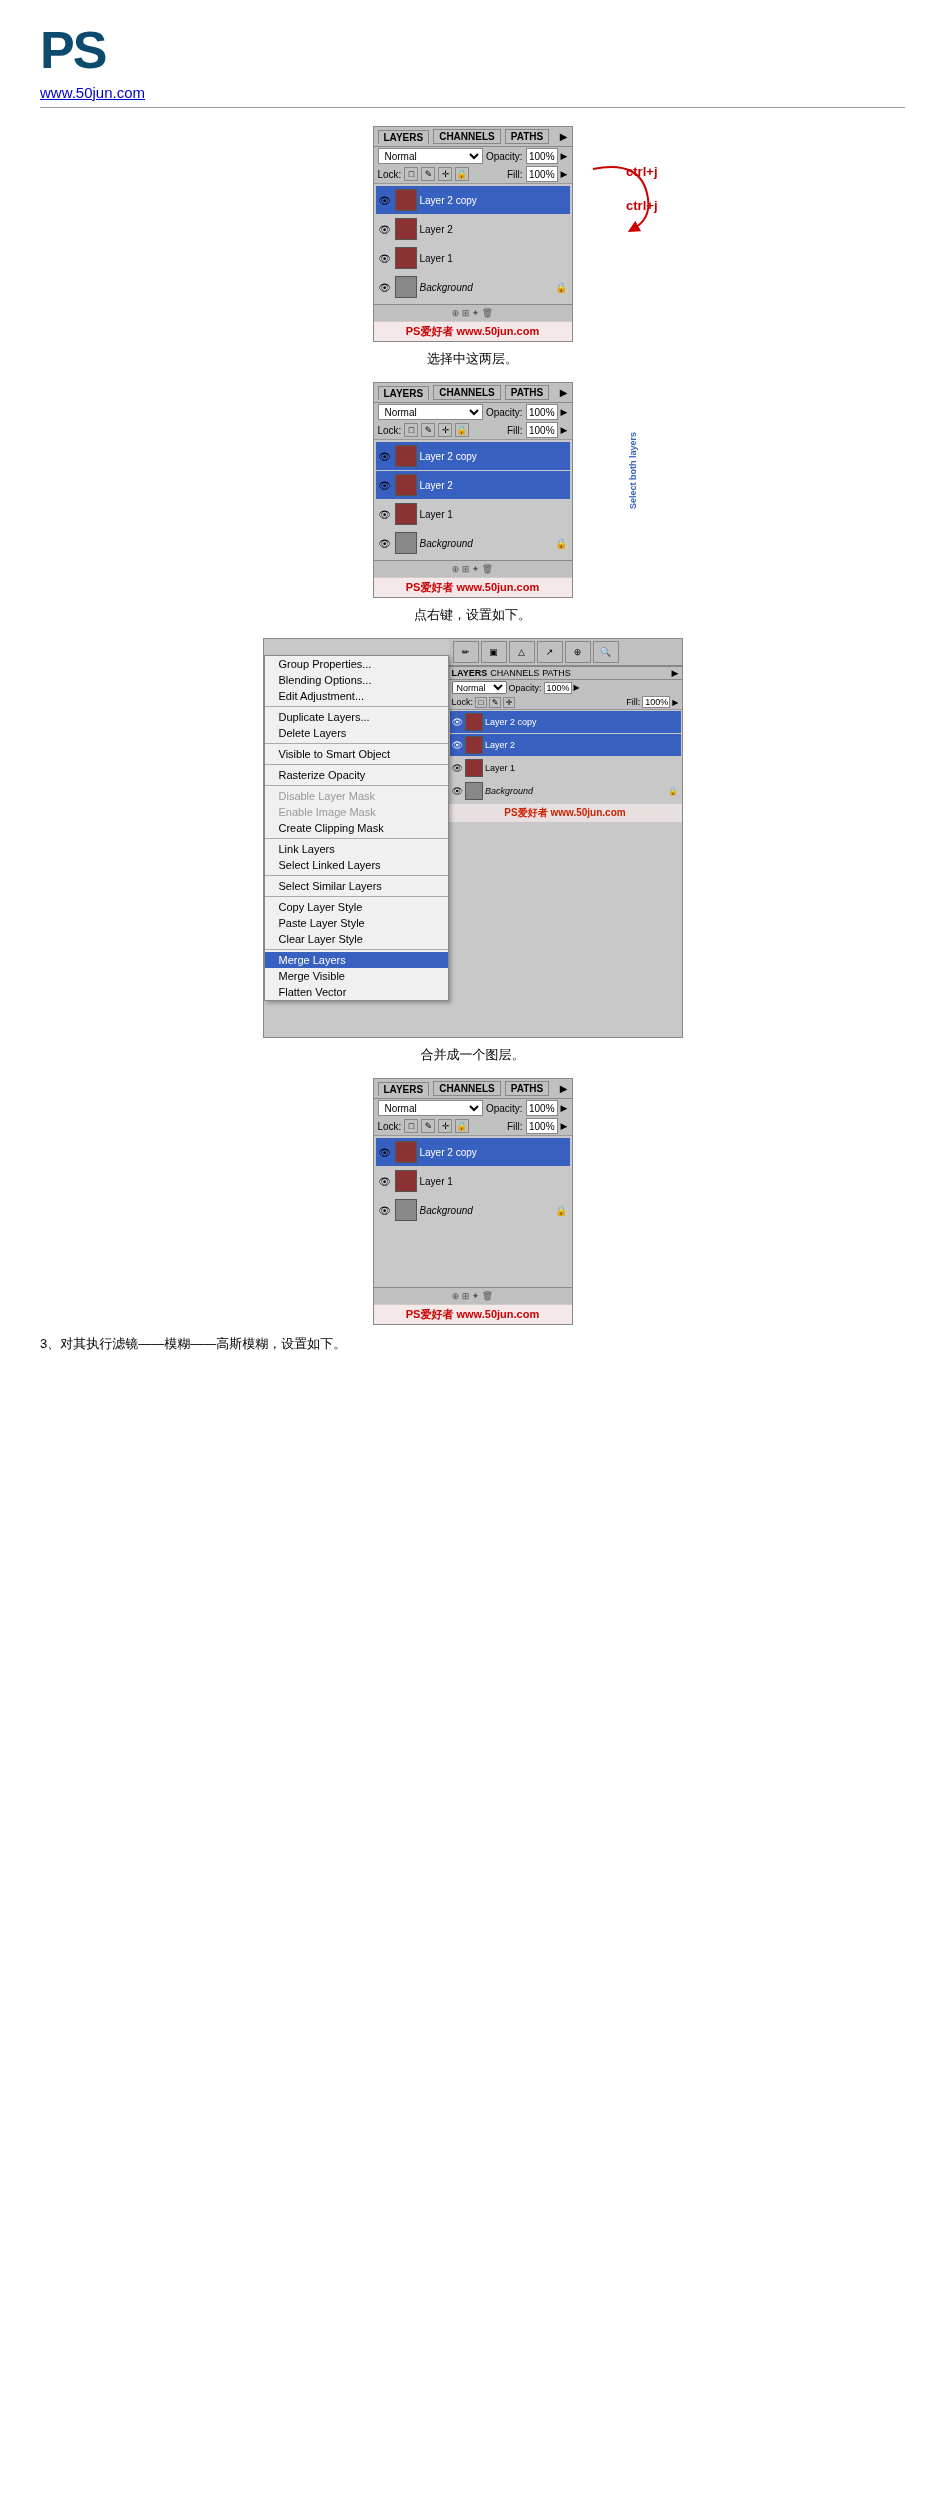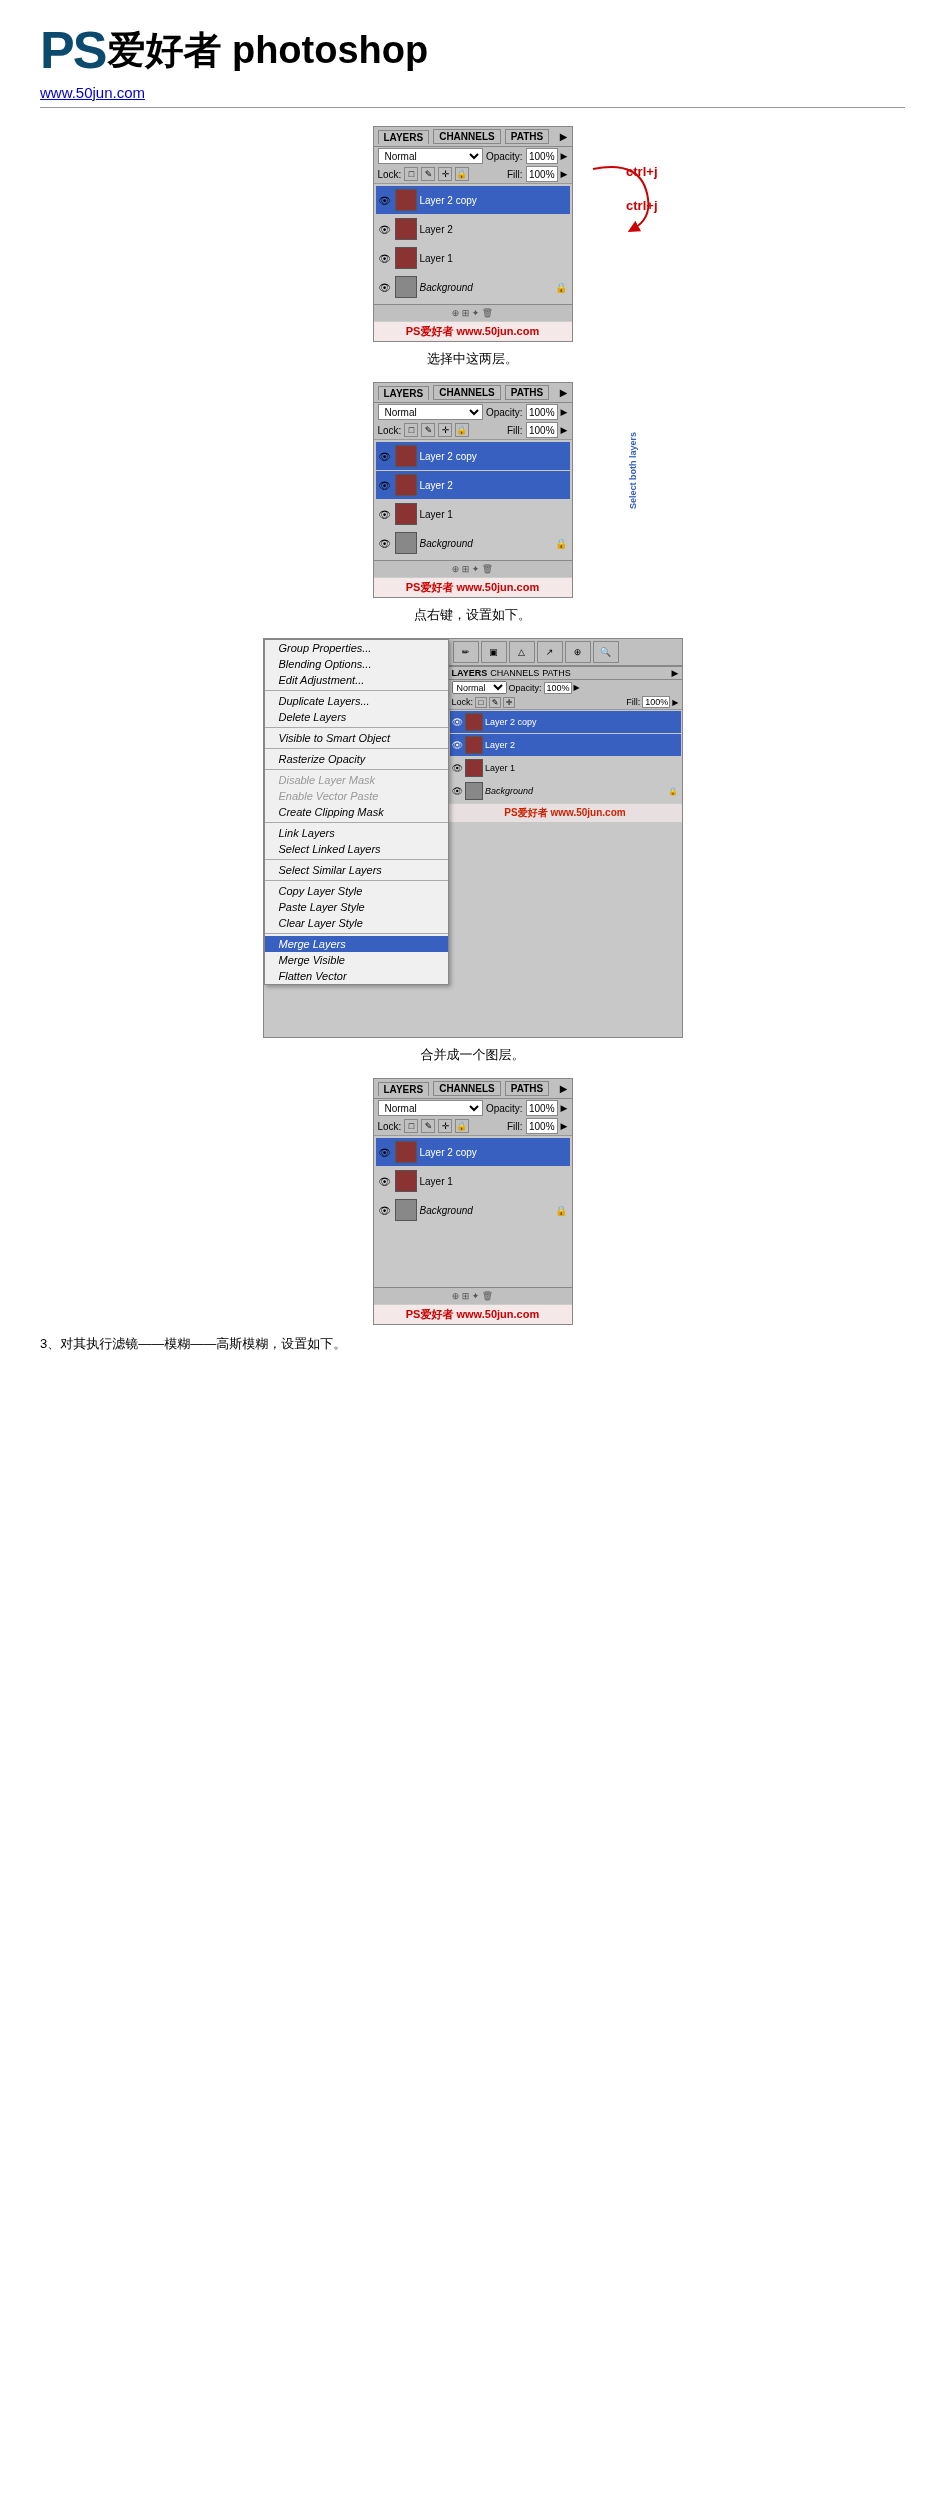--- a/index.html
+++ b/index.html
@@ -275,21 +275,20 @@
       display: flex;
       justify-content: center;
       margin-bottom: 4px;
     }
   </style>
 </head>
 <body>
 
 <div class="header">
   <span class="header-ps">PS</span>
-  <span class="header-main">爱好者 photoshop</span>
 </div>
 <a class="header-link">www.50jun.com</a>
 <hr class="divider">
 
 <div class="panel-wrapper">
   <div style="position:relative; width:210px;">
     <div class="ps-panel">
       <div class="ps-panel-header">
         <span class="ps-tab active">LAYERS</span>
         <span class="ps-tab">CHANNELS</span>
@@ -427,35 +426,35 @@
 
     <div style="position:absolute; right:-60px; top:50px; writing-mode:vertical-rl; text-orientation:mixed; transform:rotate(180deg); font-size:9px; color:#3860c0; font-weight:bold; white-space:nowrap;">Select both layers</div>
   </div>
 </div>
 
 <div class="caption">点右键，设置如下。</div>
 
 <div class="ctx-area">
   <div style="position:relative; width:420px; min-height:400px; background:#c8c8c8; border:1px solid #888; display:flex; overflow:hidden;">
 
-    <div style="position:absolute; left:0; top:0; z-index:10;font-style:italic;">
+    <div style="position:absolute; left:0; top:16px; z-index:10;">
       <div class="context-menu">
         <div class="ctx-item">Group Properties...</div>
         <div class="ctx-item">Blending Options...</div>
         <div class="ctx-item">Edit Adjustment...</div>
         <div class="ctx-separator"></div>
         <div class="ctx-item">Duplicate Layers...</div>
         <div class="ctx-item">Delete Layers</div>
         <div class="ctx-separator"></div>
         <div class="ctx-item">Visible to Smart Object</div>
         <div class="ctx-separator"></div>
         <div class="ctx-item">Rasterize Opacity</div>
         <div class="ctx-separator"></div>
         <div class="ctx-item disabled">Disable Layer Mask</div>
-        <div class="ctx-item disabled">Enable Vector Paste</div>
+        <div class="ctx-item disabled">Enable Image Mask</div>
         <div class="ctx-item">Create Clipping Mask</div>
         <div class="ctx-separator"></div>
         <div class="ctx-item">Link Layers</div>
         <div class="ctx-item">Select Linked Layers</div>
         <div class="ctx-separator"></div>
         <div class="ctx-item">Select Similar Layers</div>
         <div class="ctx-separator"></div>
         <div class="ctx-item">Copy Layer Style</div>
         <div class="ctx-item">Paste Layer Style</div>
         <div class="ctx-item">Clear Layer Style</div>

